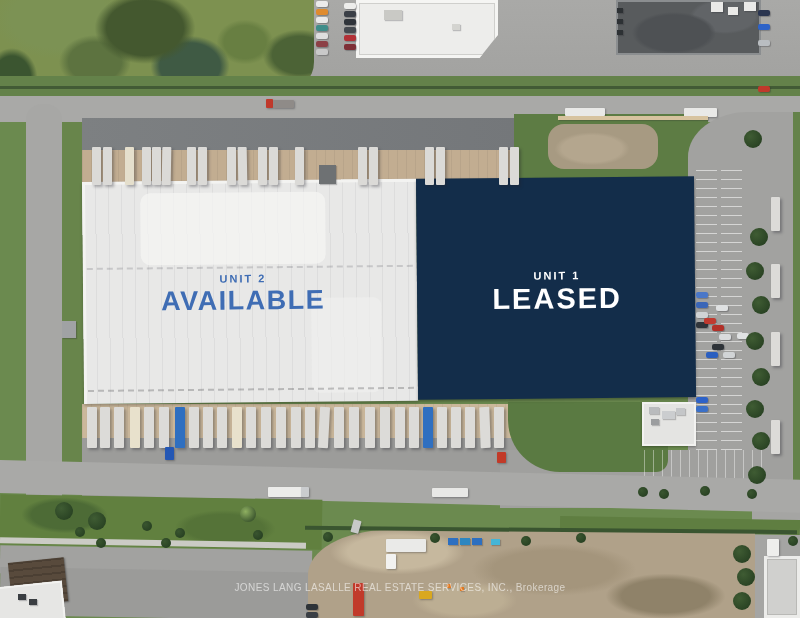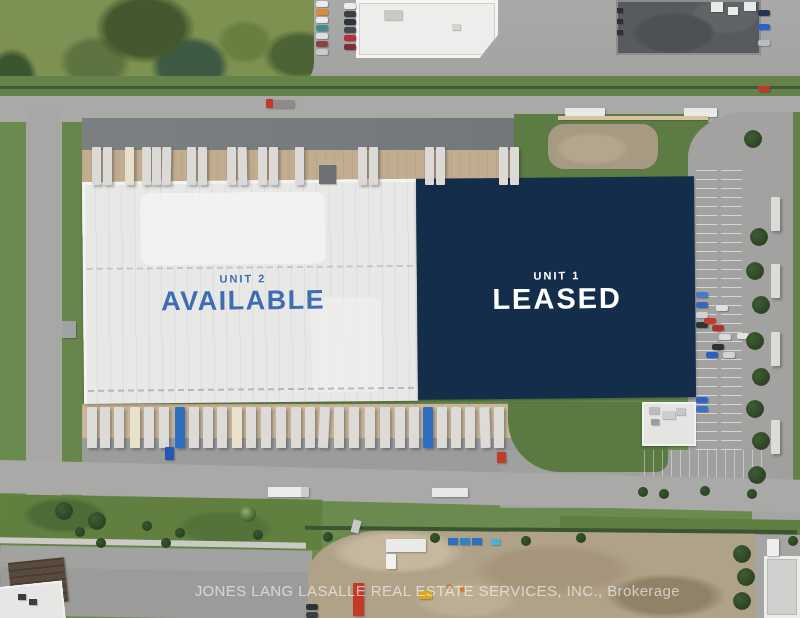--- a/index.html
+++ b/index.html
@@ -108,22 +108,22 @@
   #bldg-bl-white{left:-6px;top:584px;width:70px;height:40px;background:#e6e6e4;transform:rotate(-6deg);box-shadow:inset 0 0 0 2px #f2f2f0;}
   
   #scene-layer{left:0;top:0;width:800px;height:618px;pointer-events:none;}
   .si{position:absolute;}
   .trailer{box-shadow:2px 2px 3px rgba(35,35,42,.35);border-radius:1px;}
   .vehicle{box-shadow:1px 1px 2px rgba(35,35,42,.35);border-radius:1px;}
   .car{box-shadow:1px 1px 1px rgba(35,35,42,.3);border-radius:2px;}
   .misc{box-shadow:1px 1px 1px rgba(35,35,42,.25);}
   .tree,.bush{border-radius:50%;}
   
-  #credit{left:120px;top:582px;width:560px;text-align:right;
-    font-size:15px;letter-spacing:.4px;color:rgba(255,255,255,.58);}
+  #credit{left:120px;top:582px;width:560px;text-align:center;
+    font-size:10px;letter-spacing:.4px;color:rgba(255,255,255,.58);}
 </style>
 </head>
 <body>
 
 <div id="stage">
 
   <div class="abs" id="pavement-top"></div>
   <div class="abs" id="field-top-left"></div>
   <div class="abs" id="bldg-top-white"></div>
   <div class="abs" id="bldg-top-dark"></div>

